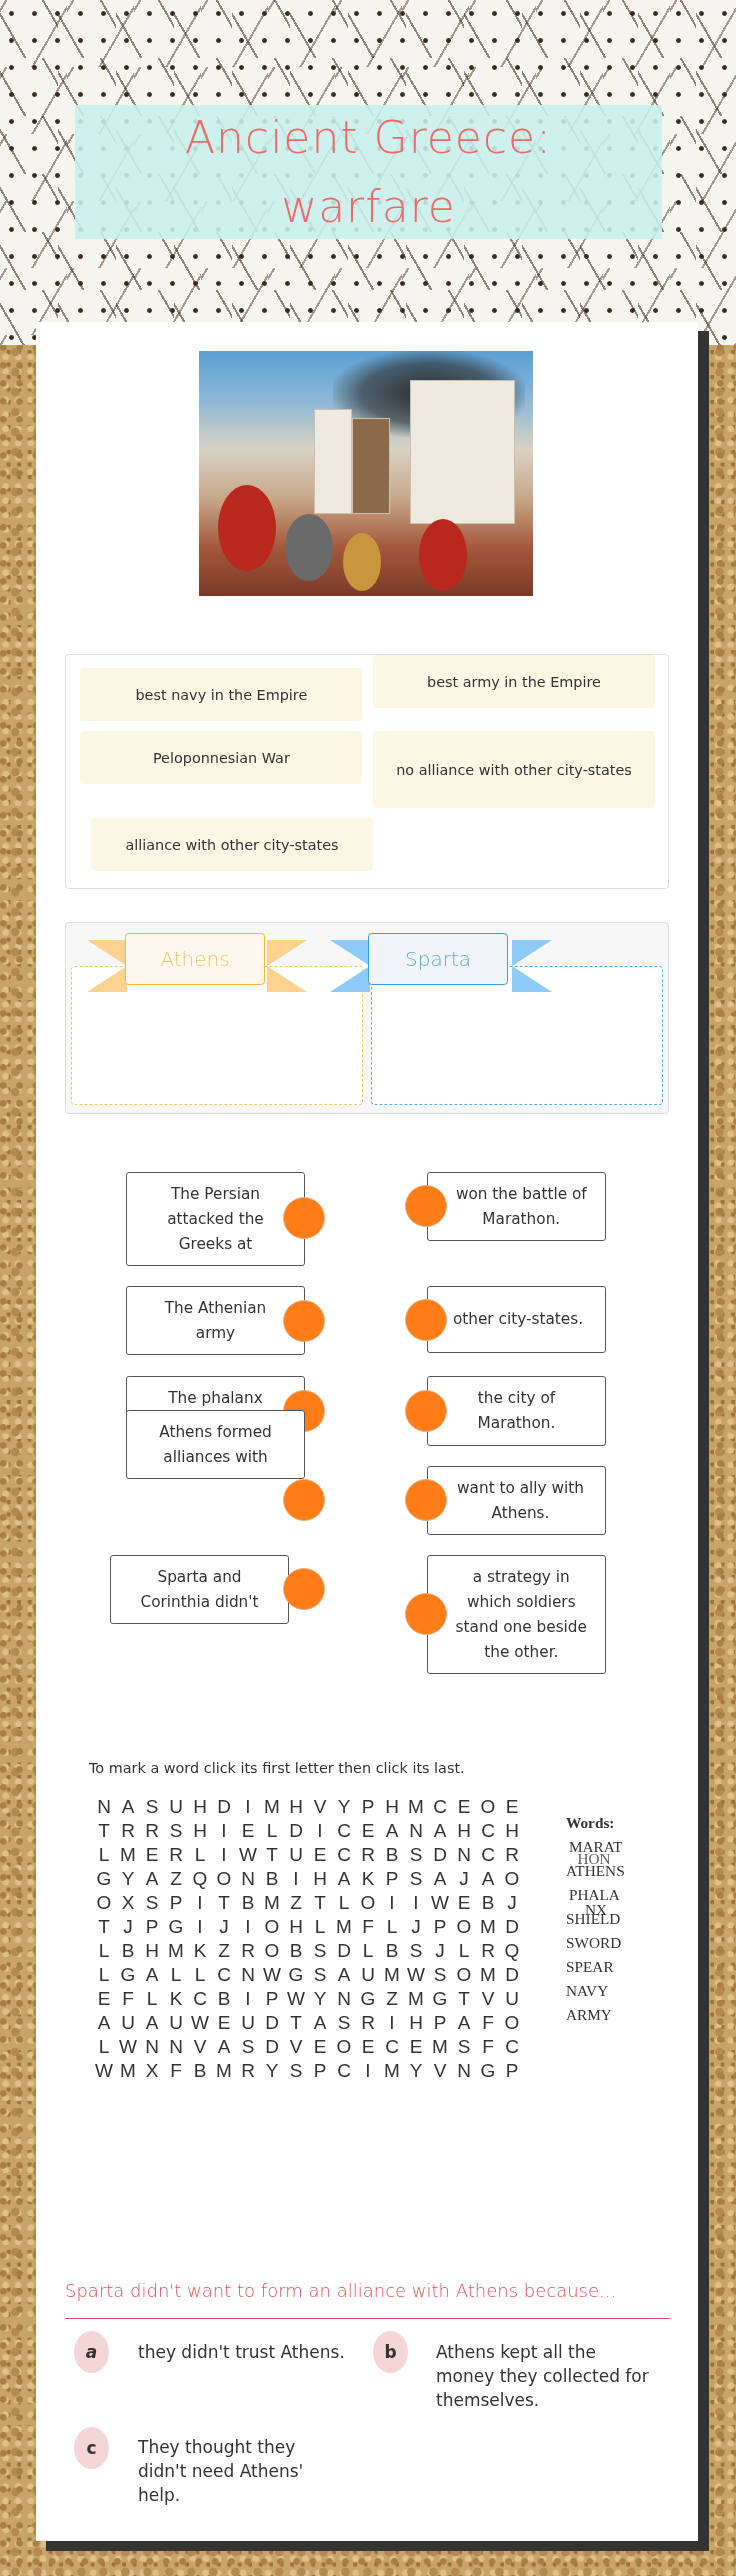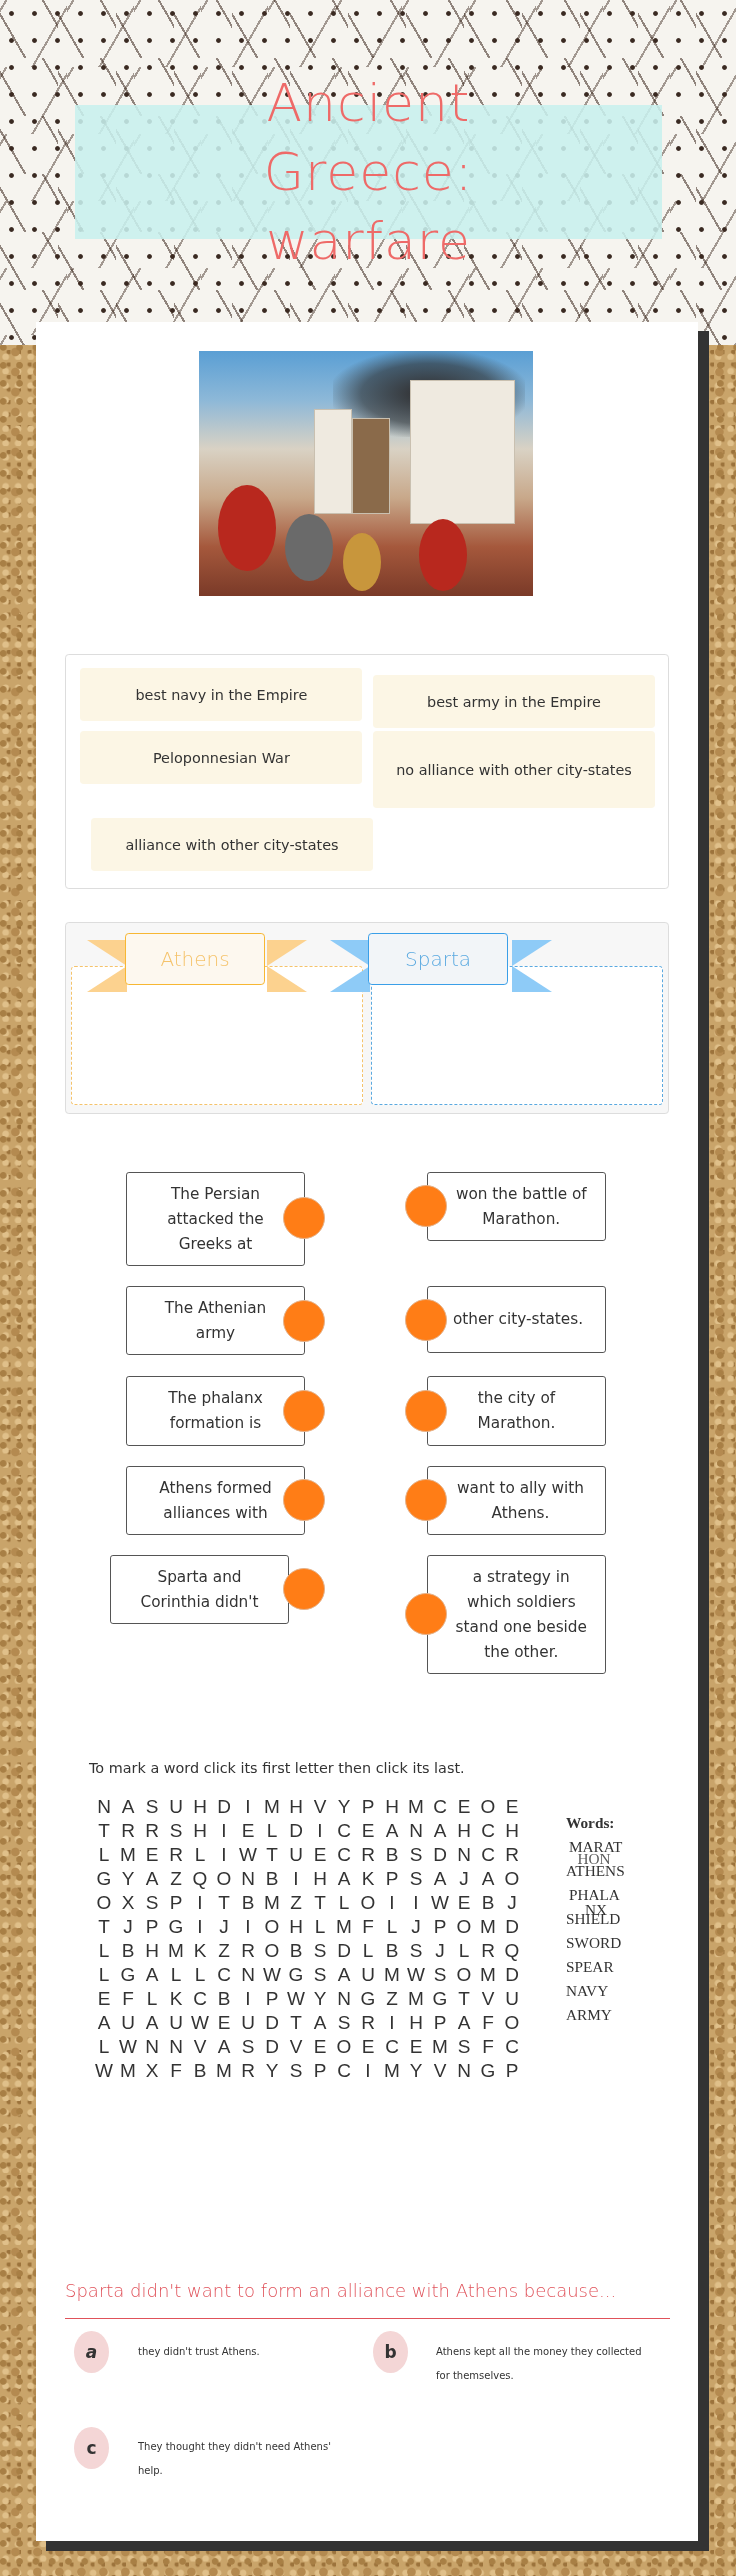--- a/index.html
+++ b/index.html
@@ -28,21 +28,21 @@
       radial-gradient(circle, #3a2a22 0 1.9px, transparent 2.9px);
     background-size: 58px 58px, 67px 67px, 23px 27px;
   }
   .title-band {
     position: absolute; left: 75px; top: 105px; width: 587px; height: 134px;
     background: rgba(200, 240, 238, 0.88);
     display: flex; align-items: center; justify-content: center; text-align: center;
   }
   .title-band h1 {
     font-family: "DejaVu Sans", sans-serif;
-    font-weight: 300; font-size: 52px; line-height: 69px;
+    font-weight: 300; font-size: 44px; line-height: 69px;
     color: #ee6a68; letter-spacing: 1px;
     width: 403px;
   }
   .card-shadow {
     position: absolute; left: 46px; top: 331px; width: 663px; height: 2220px;
     background: #333;
   }
   .card {
     position: absolute; left: 36px; top: 322px; width: 662px; height: 2219px;
     background: #ffffff;
@@ -103,21 +103,21 @@
   .ws-words .hd { font-weight: bold; font-size: 15.3px; margin-bottom: 2.9px; }
   .ws-word { font-size: 15.3px; line-height: 24px; color: #333; }
   
   .q-title { position: absolute; left: 29px; top: 1958px; font-size: 18px; color: #e0525a; font-weight: 300; }
   .q-line { position: absolute; left: 29px; top: 1996px; width: 605px; height: 1px; background: #e0525a; }
   .opt-letter {
     position: absolute; width: 35px; height: 42px; border-radius: 50%; background: #f4d6d6;
     font-size: 17px; font-weight: bold; color: #333;
     display: flex; align-items: center; justify-content: center;
   }
-  .opt-text { position: absolute; font-size: 10px; line-height: 24px; color: #333; }
+  .opt-text { position: absolute; font-size: 17px; line-height: 24px; color: #333; }
 </style>
 </head>
 <body>
 
 <div class="header-bg"></div>
 <div class="title-band">
   <h1>Ancient Greece: warfare</h1>
 </div>
 
 <div class="card-shadow"></div>
@@ -131,21 +131,21 @@
     <div class="red" style="left:19px;top:134px;width:58px;height:86px;"></div>
     <div class="red" style="left:86px;top:163px;width:48px;height:67px;background:#6a6a6a;"></div>
     <div class="red" style="left:220px;top:168px;width:48px;height:72px;"></div>
     <div class="red" style="left:144px;top:182px;width:38px;height:58px;background:#c8963c;"></div>
   </div>
 
   <div class="sort-box">
     <div class="sort-item" style="left:14.4px;top:13.4px;width:282px;height:53px;">
         <span>best navy in the Empire</span>
       </div>
-    <div class="sort-item" style="left:307px;top:20px;width:282px;height:53px;">
+    <div class="sort-item" style="left:307px;top:0;width:282px;height:53px;">
         <span>best army in the Empire</span>
       </div>
     <div class="sort-item" style="left:14.4px;top:76px;width:282px;height:53px;">
         <span>Peloponnesian War</span>
       </div>
     <div class="sort-item" style="left:307px;top:76px;width:282px;height:77px;">
         <span>no alliance with other city-states</span>
       </div>
     <div class="sort-item" style="left:25px;top:163px;width:282px;height:53px;">
         <span>alliance with other city-states</span>
@@ -190,21 +190,21 @@
 
     <div class="match-box" style="left:90px;top:1054px;width:179px;height:70px;">
         <span style="width:115px">The phalanx formation is</span>
       </div>
     <div class="dot" style="left:247px;top:1068px;"></div>
     <div class="match-box" style="left:391px;top:1054px;width:179px;height:70px;">
         <span style="width:96px">the city of Marathon.</span>
       </div>
     <div class="dot" style="left:369px;top:1068px;"></div>
 
-    <div class="match-box" style="left:90px;top:1144px;width:179px;height:69px;">
+    <div class="match-box" style="left:90px;top:1088px;width:179px;height:69px;">
         <span style="width:129px">Athens formed alliances with</span>
       </div>
     <div class="dot" style="left:247px;top:1157px;"></div>
     <div class="match-box" style="left:391px;top:1144px;width:179px;height:69px;">
         <span style="width:139px;margin-left:8px">want to ally with Athens.</span>
       </div>
     <div class="dot" style="left:369px;top:1157px;"></div>
 
     <div class="match-box" style="left:74px;top:1233px;width:179px;height:69px;">
         <span style="width:134px">Sparta and Corinthia didn't</span>

